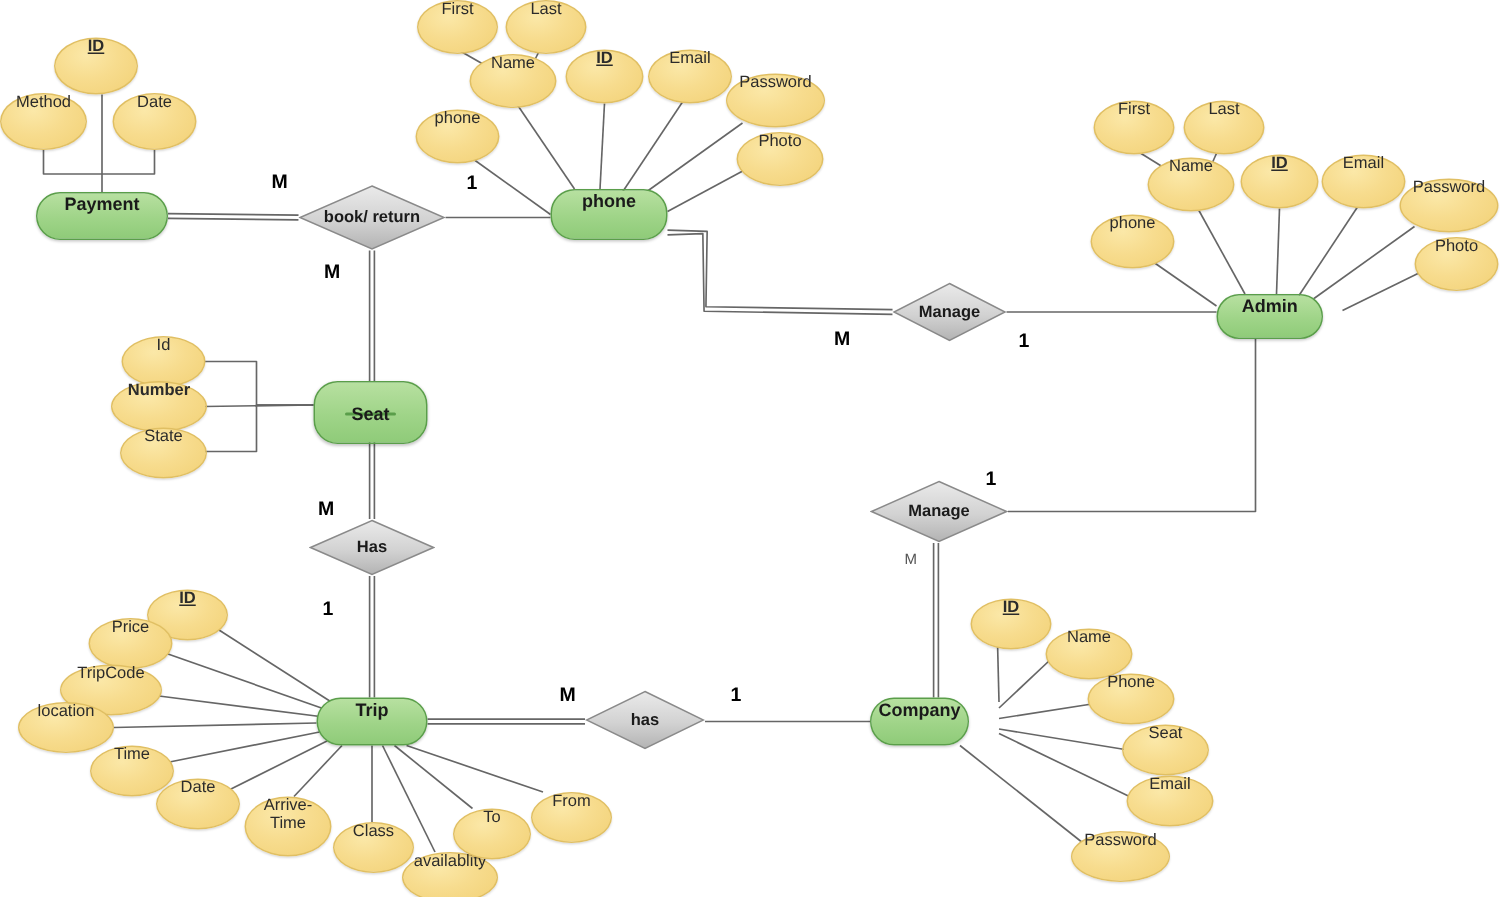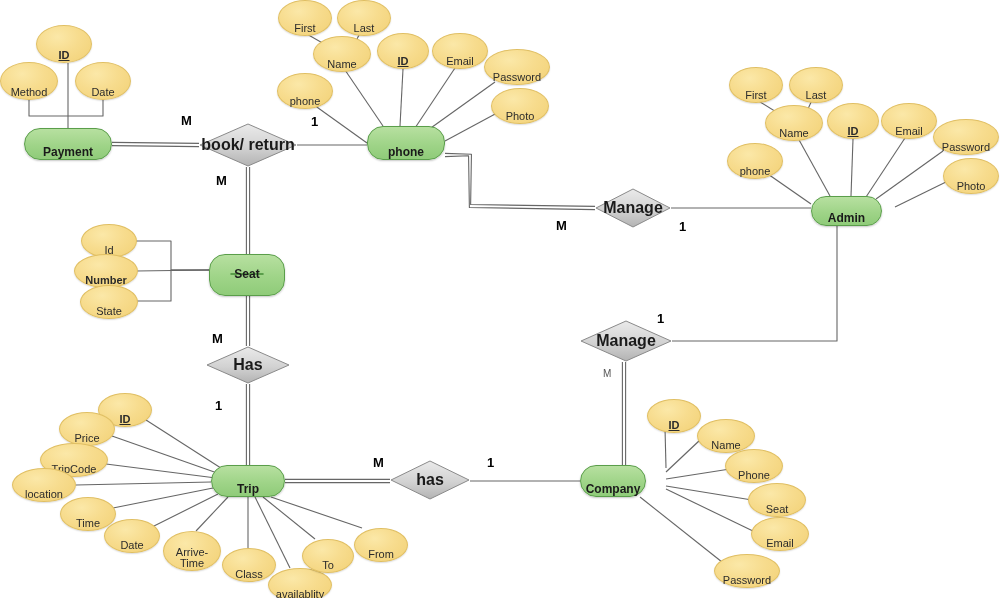--- a/index.html
+++ b/index.html
@@ -24,21 +24,21 @@
     left: 0;
     top: 0;
     width: 1000px;
     height: 598px;
     pointer-events: none;
   }
   .node {
     position: absolute;
     box-sizing: border-box;
     display: flex;
-    align-items: flex-end;
+    align-items: flex-start;
     justify-content: center;
     text-align: center;
   }
   
   .entity {
     background: linear-gradient(to bottom, #b7e0a0 0%, #9fd488 55%, #8fcb79 100%);
     border: 1.5px solid #5a9e4a;
     border-radius: 16px;
     color: #1a1a1a;
     font-weight: bold;
@@ -92,21 +92,21 @@
   }
   .rel .txt {
     position: absolute;
     left: 0;
     top: 0;
     width: 100%;
     height: 100%;
     display: flex;
     align-items: center;
     justify-content: center;
-    font-size: 16px;
+    font-size: 11px;
     font-weight: bold;
     color: #1a1a1a;
   }
   
   .card {
     position: absolute;
     font-size: 13px;
     font-weight: bold;
     color: #000000;
   }

